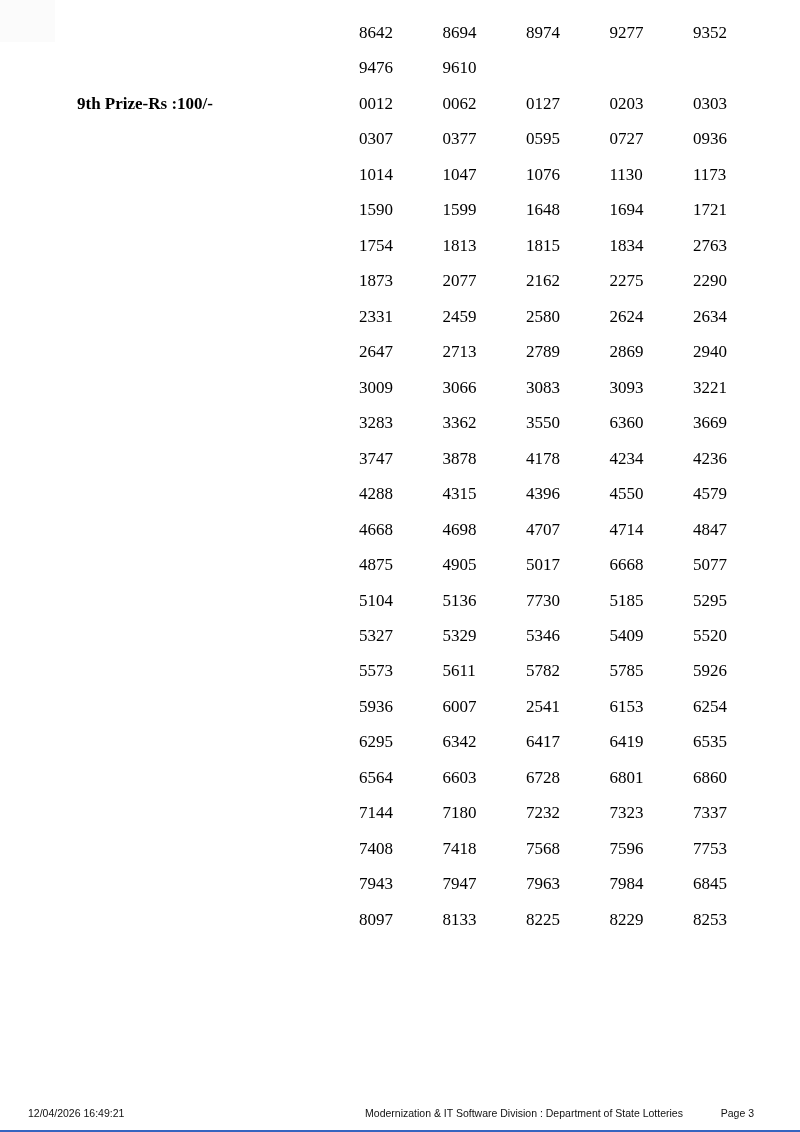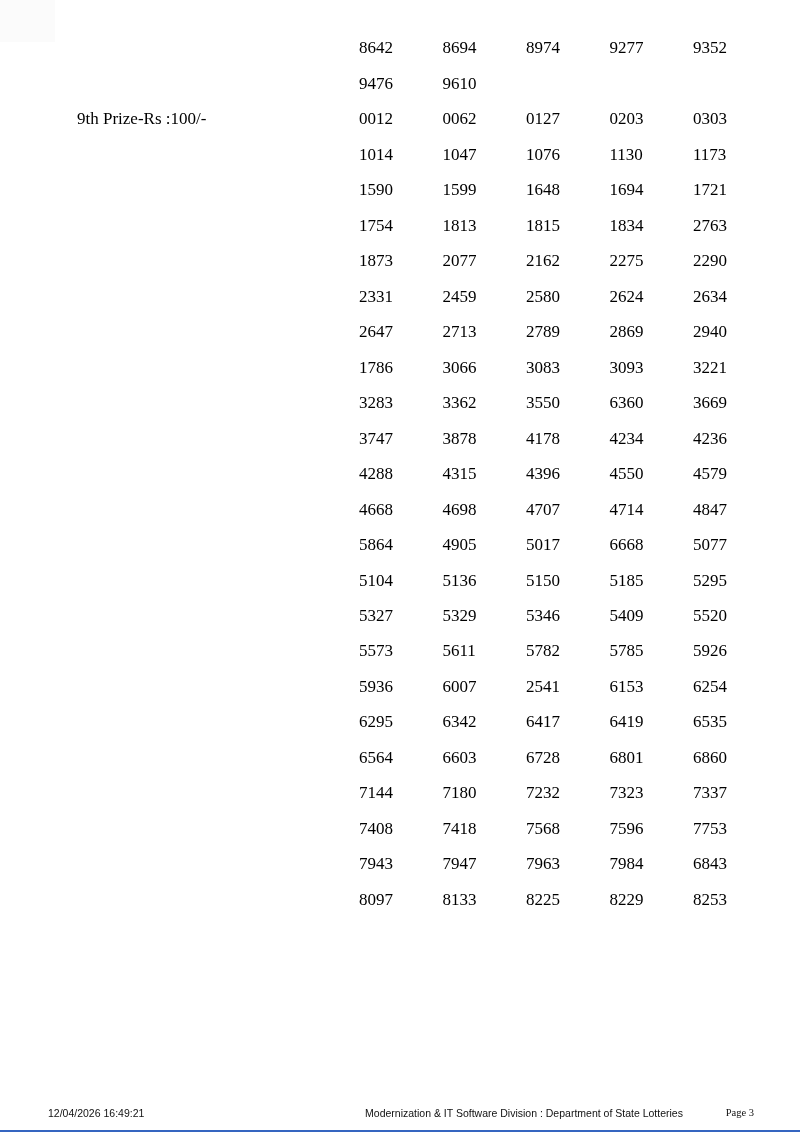--- a/index.html
+++ b/index.html
@@ -13,49 +13,48 @@
   .corner-artifact{
     position:absolute;left:0;top:0;width:55px;height:42px;
     background:#fbfbfb;
   }
   .grid{
     position:absolute;top:23px;left:0;width:800px;
   }
   .row{
     display:flex;
     height:35.47px;
-    align-items:flex-end;
+    align-items:flex-start;
   }
   .label-cell{
     width:359px;
     padding-left:77px;
     box-sizing:border-box;
     font-size:17px;
-    font-weight:normal;
+    font-weight:bold;
     color:#000;
     white-space:nowrap;
-    margin-top:17px;
   }
   .num-cell{
     width:83.5px;
     font-size:17px;
     color:#000;
     text-align:left;
   }
   .footer{
     position:absolute;
     top:1106px;left:0;width:800px;height:16px;
     font-family:"Liberation Sans", sans-serif;
     font-size:10.5px;
     line-height:14px;
     color:#111;
   }
-  .footer .datetime{position:absolute;left:48px;top:0;white-space:nowrap;}
+  .footer .datetime{position:absolute;left:28px;top:0;white-space:nowrap;}
   .footer .division{position:absolute;left:524px;top:0;transform:translateX(-50%);white-space:nowrap;}
-  .footer .pagenum{position:absolute;right:46px;top:0;white-space:nowrap;font-family:Liberation Serif, serif;}
+  .footer .pagenum{position:absolute;right:46px;top:0;white-space:nowrap;}
   .bottom-bar{
     position:absolute;left:0;bottom:0;width:800px;height:2px;
   }
 </style>
 </head>
 <body style="background: rgb(255, 255, 255);">
 
 <div class="corner-artifact"></div>
 
 <div class="grid" id="grid">
@@ -78,20 +77,28 @@
     <div class="row">
       <div class="label-cell">9th Prize-Rs :100/-</div>
       <div class="num-cell">0012</div>
       <div class="num-cell">0062</div>
       <div class="num-cell">0127</div>
       <div class="num-cell">0203</div>
       <div class="num-cell">0303</div>
     </div>
     <div class="row">
       <div class="label-cell"></div>
+      <div class="num-cell">0307</div>
+      <div class="num-cell">0377</div>
+      <div class="num-cell">0595</div>
+      <div class="num-cell">0727</div>
+      <div class="num-cell">0936</div>
+    </div>
+    <div class="row">
+      <div class="label-cell"></div>
       <div class="num-cell">1014</div>
       <div class="num-cell">1047</div>
       <div class="num-cell">1076</div>
       <div class="num-cell">1130</div>
       <div class="num-cell">1173</div>
     </div>
     <div class="row">
       <div class="label-cell"></div>
       <div class="num-cell">1590</div>
       <div class="num-cell">1599</div>
@@ -126,21 +133,21 @@
     <div class="row">
       <div class="label-cell"></div>
       <div class="num-cell">2647</div>
       <div class="num-cell">2713</div>
       <div class="num-cell">2789</div>
       <div class="num-cell">2869</div>
       <div class="num-cell">2940</div>
     </div>
     <div class="row">
       <div class="label-cell"></div>
-      <div class="num-cell">1786</div>
+      <div class="num-cell">3009</div>
       <div class="num-cell">3066</div>
       <div class="num-cell">3083</div>
       <div class="num-cell">3093</div>
       <div class="num-cell">3221</div>
     </div>
     <div class="row">
       <div class="label-cell"></div>
       <div class="num-cell">3283</div>
       <div class="num-cell">3362</div>
       <div class="num-cell">3550</div>
@@ -166,31 +173,31 @@
     <div class="row">
       <div class="label-cell"></div>
       <div class="num-cell">4668</div>
       <div class="num-cell">4698</div>
       <div class="num-cell">4707</div>
       <div class="num-cell">4714</div>
       <div class="num-cell">4847</div>
     </div>
     <div class="row">
       <div class="label-cell"></div>
-      <div class="num-cell">5864</div>
+      <div class="num-cell">4875</div>
       <div class="num-cell">4905</div>
       <div class="num-cell">5017</div>
       <div class="num-cell">6668</div>
       <div class="num-cell">5077</div>
     </div>
     <div class="row">
       <div class="label-cell"></div>
       <div class="num-cell">5104</div>
       <div class="num-cell">5136</div>
-      <div class="num-cell">5150</div>
+      <div class="num-cell">7730</div>
       <div class="num-cell">5185</div>
       <div class="num-cell">5295</div>
     </div>
     <div class="row">
       <div class="label-cell"></div>
       <div class="num-cell">5327</div>
       <div class="num-cell">5329</div>
       <div class="num-cell">5346</div>
       <div class="num-cell">5409</div>
       <div class="num-cell">5520</div>
@@ -242,21 +249,21 @@
       <div class="num-cell">7568</div>
       <div class="num-cell">7596</div>
       <div class="num-cell">7753</div>
     </div>
     <div class="row">
       <div class="label-cell"></div>
       <div class="num-cell">7943</div>
       <div class="num-cell">7947</div>
       <div class="num-cell">7963</div>
       <div class="num-cell">7984</div>
-      <div class="num-cell">6843</div>
+      <div class="num-cell">6845</div>
     </div>
     <div class="row">
       <div class="label-cell"></div>
       <div class="num-cell">8097</div>
       <div class="num-cell">8133</div>
       <div class="num-cell">8225</div>
       <div class="num-cell">8229</div>
       <div class="num-cell">8253</div>
     </div>
   </div>

